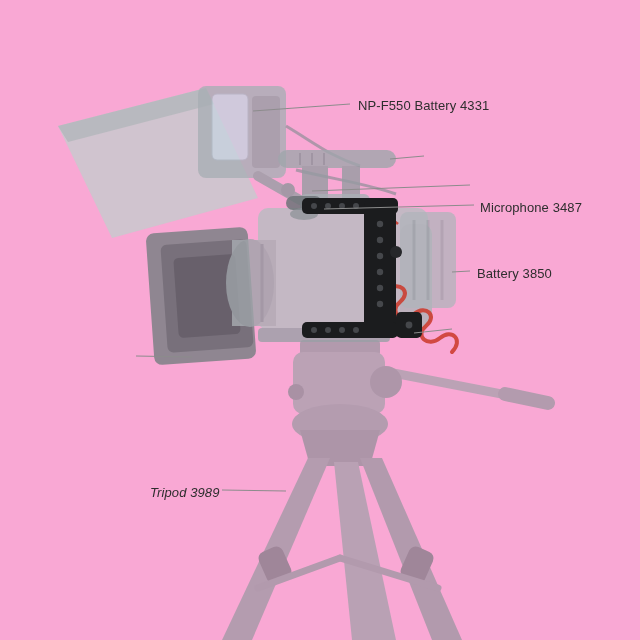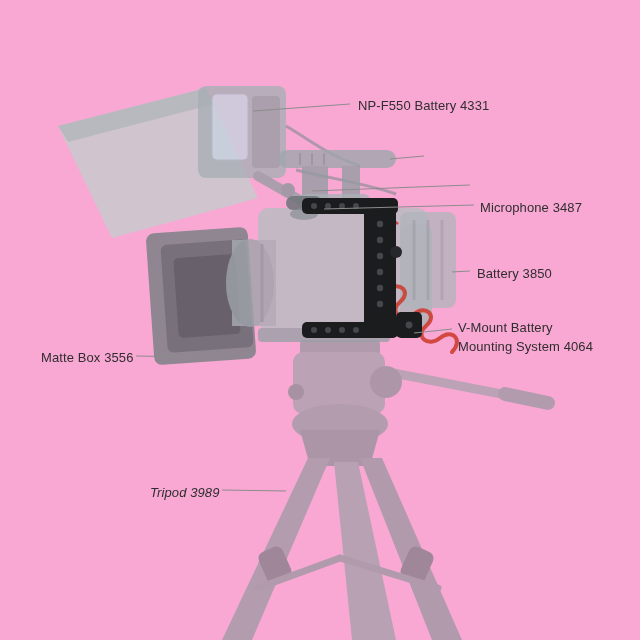--- a/index.html
+++ b/index.html
@@ -151,19 +151,17 @@
   </svg>
 
   <div class="label" style="left:358px; top:96px;">NP-F550 Battery 4331</div>
 
 
 
   <div class="label" style="left:480px; top:198px;">Microphone 3487</div>
 
   <div class="label" style="left:477px; top:264px;">Battery 3850</div>
 
-  <div class="label wrap" style="left:458px; top:318px; width:150px;">V-Mount Battery Mounting System 4064</div>
 
-  <div class="label" style="left:41px; top:348px;">Matte Box 3556</div>
 
   <div class="label" style="left:150px; top:483px;font-style:italic;">Tripod 3989</div>
 
 </div>
 
 </body></html>

